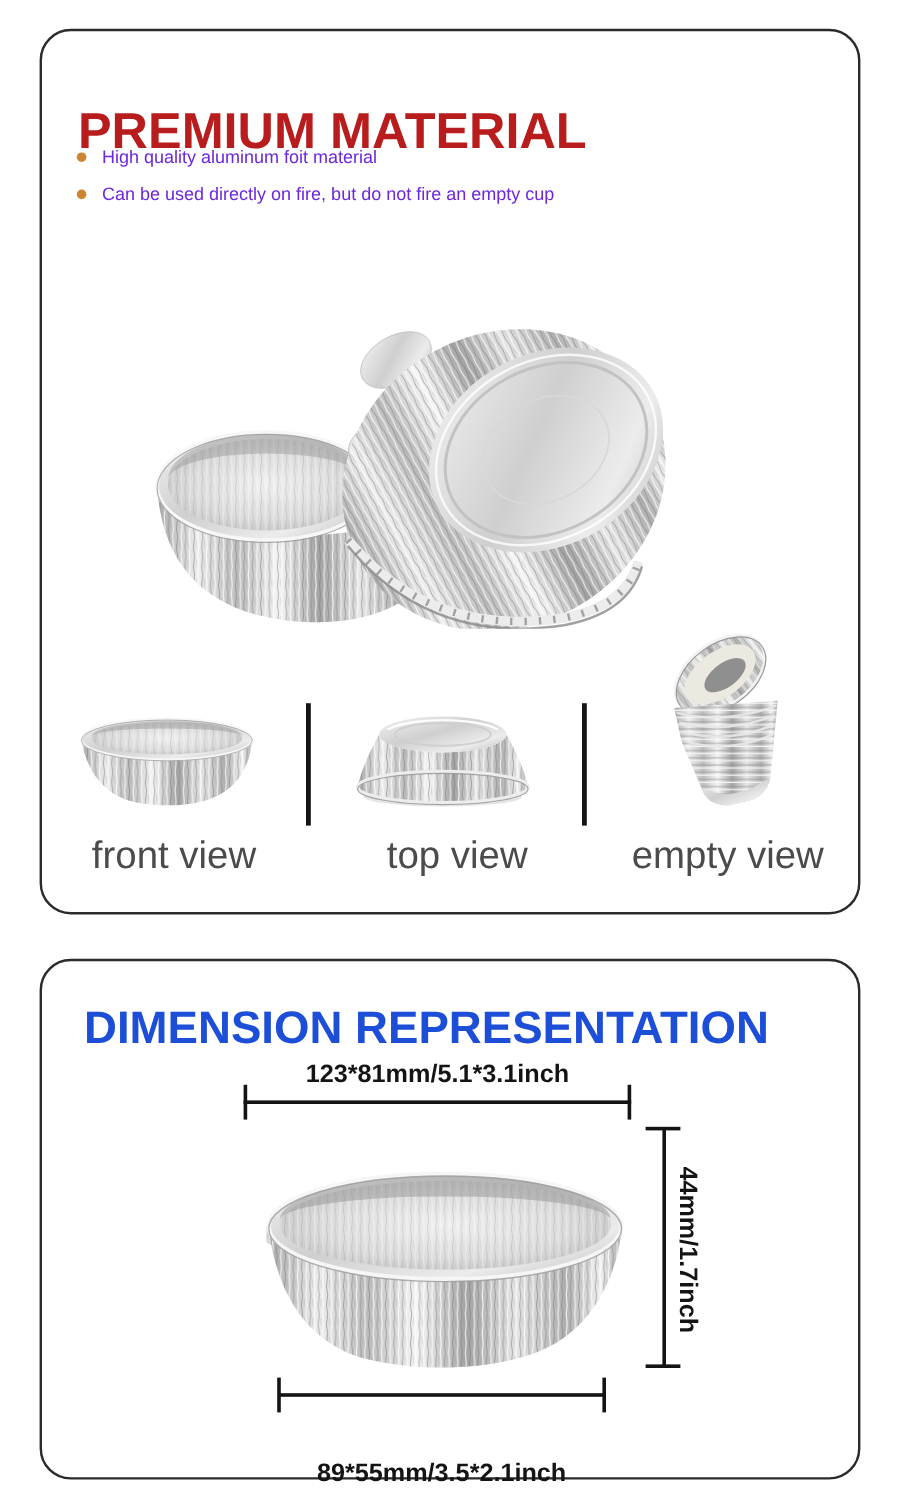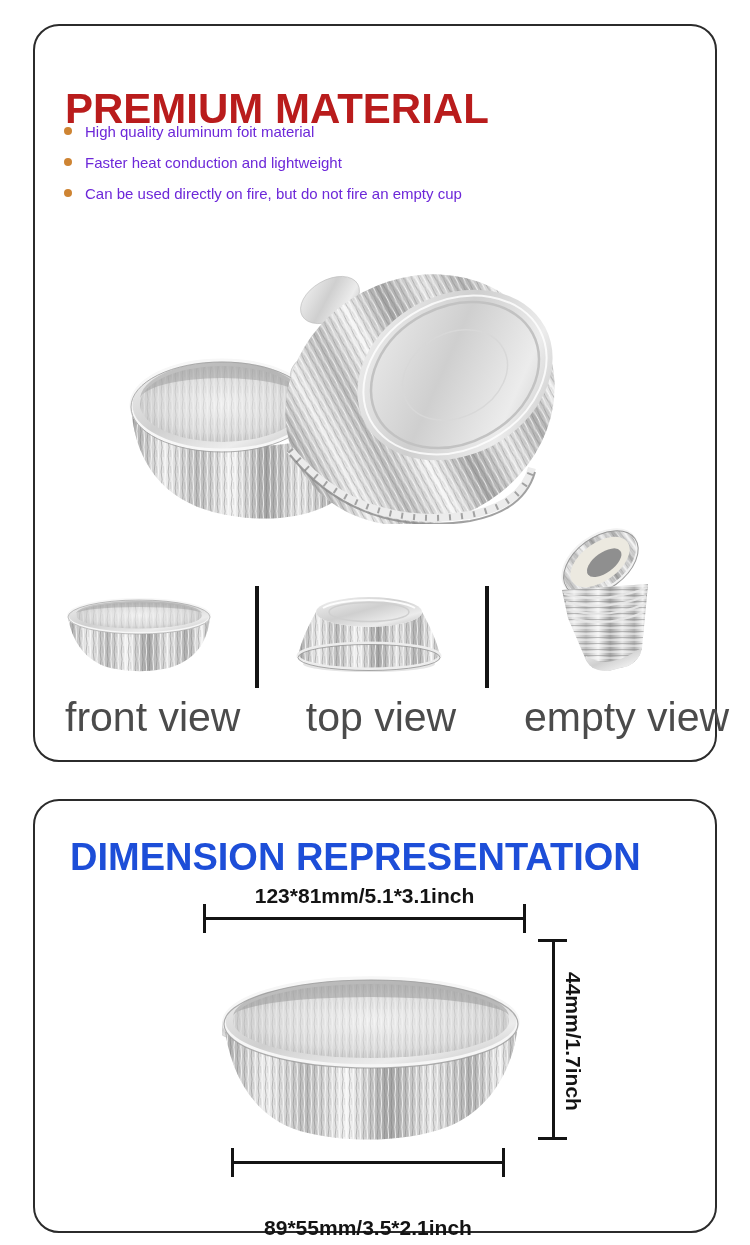--- a/index.html
+++ b/index.html
@@ -22,21 +22,21 @@
   #dimension-title{left:70px;top:813px;font-size:38px;color:#1d4ed8;}
   .bullet-list{position:absolute;left:64px;top:121px;width:600px;}
   .bullet-row{display:flex;align-items:flex-start;height:31px;}
   .bullet-dot{
     width:8px;height:8px;border-radius:50%;background:#ce8433;
     margin:6px 13px 0 0;flex:0 0 auto;
   }
   .bullet-text{font-size:15px;color:#6d28d9;line-height:21px;}
   .divider{position:absolute;top:586px;width:3.5px;height:102px;background:#141414;}
   .view-label{
-    position:absolute;top:695px;font-size:41px;color:#4b4b4b;text-align:center;
+    position:absolute;top:695px;font-size:32px;color:#4b4b4b;text-align:center;
     line-height:1.1;white-space:nowrap;
   }
   .dim-text{
     position:absolute;font-size:21px;font-weight:700;color:#141414;
     text-align:center;white-space:nowrap;
   }
   .dim-line{position:absolute;background:#141414;}
   #height-dim-label{
     left:561px;top:941px;height:200px;writing-mode:vertical-rl;text-align:center;
   }
@@ -86,24 +86,20 @@
 
 <h1 class="section-title" id="premium-title">PREMIUM MATERIAL</h1>
 
 <div class="bullet-list">
   <div class="bullet-row">
     <span class="bullet-dot"></span>
     <span class="bullet-text">High quality aluminum foit material</span>
   </div>
   <div class="bullet-row">
     <span class="bullet-dot"></span>
-    <span class="bullet-text">Faster heat conduction and lightweight</span>
-  </div>
-  <div class="bullet-row">
-    <span class="bullet-dot"></span>
     <span class="bullet-text">Can be used directly on fire, but do not fire an empty cup</span>
   </div>
 </div>
 
 <svg class="abs" style="left:118px;top:272px" width="450" height="252" viewBox="0 0 450 252">
 
   <g>
     <ellipse cx="34" cy="148" rx="18" ry="10" transform="rotate(15 34 148)" fill="url(#gSoft)" stroke="#b5b5b5" stroke-width=".6"></ellipse>
     <path d="M 13,133 C 16,185 40,225 95,240 C 150,254 210,246 236,212 C 248,196 252,170 254,150 L 254,133 A 121 45 0 0 1 13,133 Z" fill="url(#gSheen)"></path>
     <path d="M 13,133 C 16,185 40,225 95,240 C 150,254 210,246 236,212 C 248,196 252,170 254,150 L 254,133 A 121 45 0 0 1 13,133 Z" fill="url(#pCrinkle)"></path>

